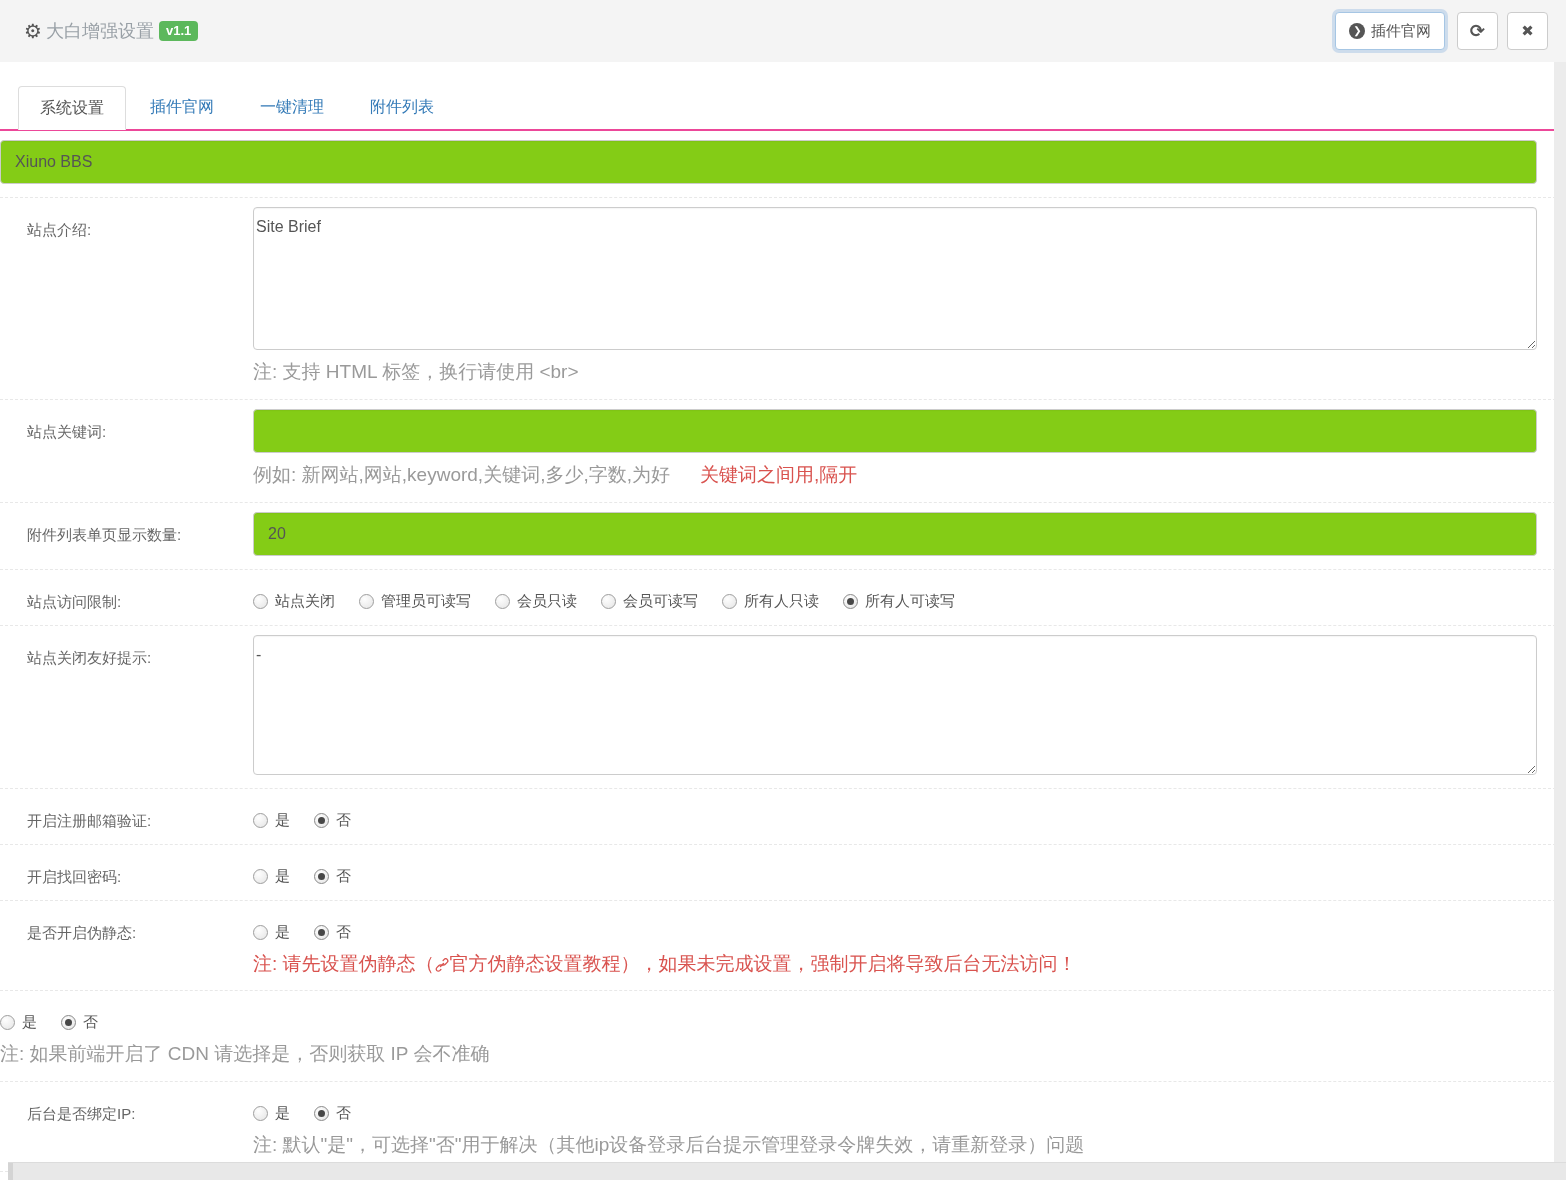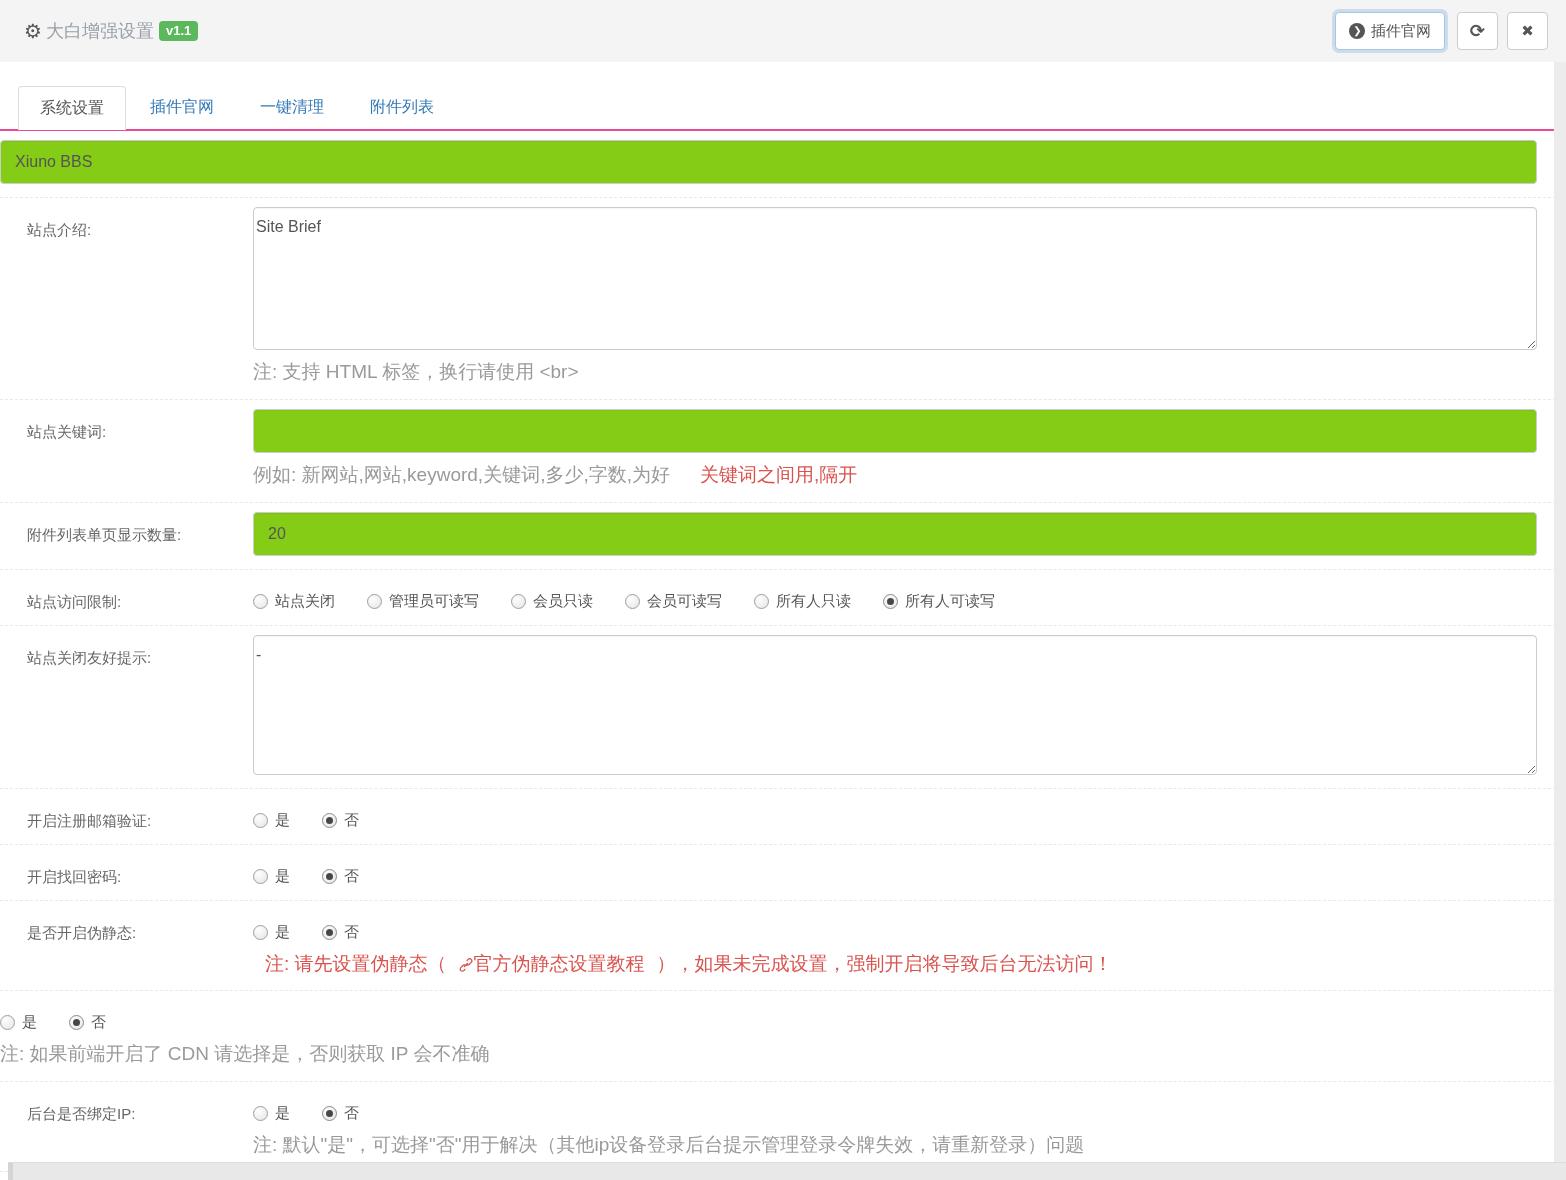--- a/index.html
+++ b/index.html
@@ -60,35 +60,35 @@
   .text-input {
     width:100%; height:44px; border:1px solid #ccc; border-radius:4px;
     padding:0 14px; font-size:16px; color:#555; background:#84cc16; outline:none;
     font-family:inherit; box-shadow:inset 0 1px 1px rgba(0,0,0,.04);
   }
   .text-area {
     width:100%; border:1px solid #ccc; border-radius:4px; display:block;
     padding:10px 2px; font-size:16px; color:#555; background:#fff; outline:none;
     resize:vertical; font-family:inherit; box-shadow:inset 0 1px 1px rgba(0,0,0,.04);
   }
-  .radio-group { display:flex; align-items:center; gap:32px; padding-top:13px; flex-wrap:wrap; }
+  .radio-group { display:flex; align-items:center; gap:24px; padding-top:13px; flex-wrap:wrap; }
   .radio-option { display:inline-flex; align-items:center; gap:7px; cursor:pointer; }
   .radio {
     width:15px; height:15px; border-radius:50%; border:1px solid #9e9e9e;
     background:radial-gradient(circle at 35% 30%, #fefefe, #e4e4e4);
     position:relative; flex-shrink:0;
   }
   .radio.checked { border-color:#8a8a8a; }
   .radio.checked::after {
     content:""; position:absolute; left:3px; top:3px; right:3px; bottom:3px;
     border-radius:50%; background:#474747;
   }
   .radio-label { font-size:15px; color:#555; }
   .note { margin-top:9px; font-size:19px; color:#9a9a9a; line-height:1.4; }
-  .seg-red { color:#d9534f;margin-left:12px; }
+  .seg-red { color:#d9534f; }
   .seg-gap { margin-left:30px; }
   .seg-link { cursor:pointer; white-space:nowrap; }
   .seg-link svg { vertical-align:-2px; margin-right:1px; }
   
   .right-strip {
     position:absolute; top:62px; right:0; width:12px; bottom:18px;
     background:#ececec;
   }
   .footer-bar {
     position:absolute; left:8px; right:0; bottom:0; height:18px;

